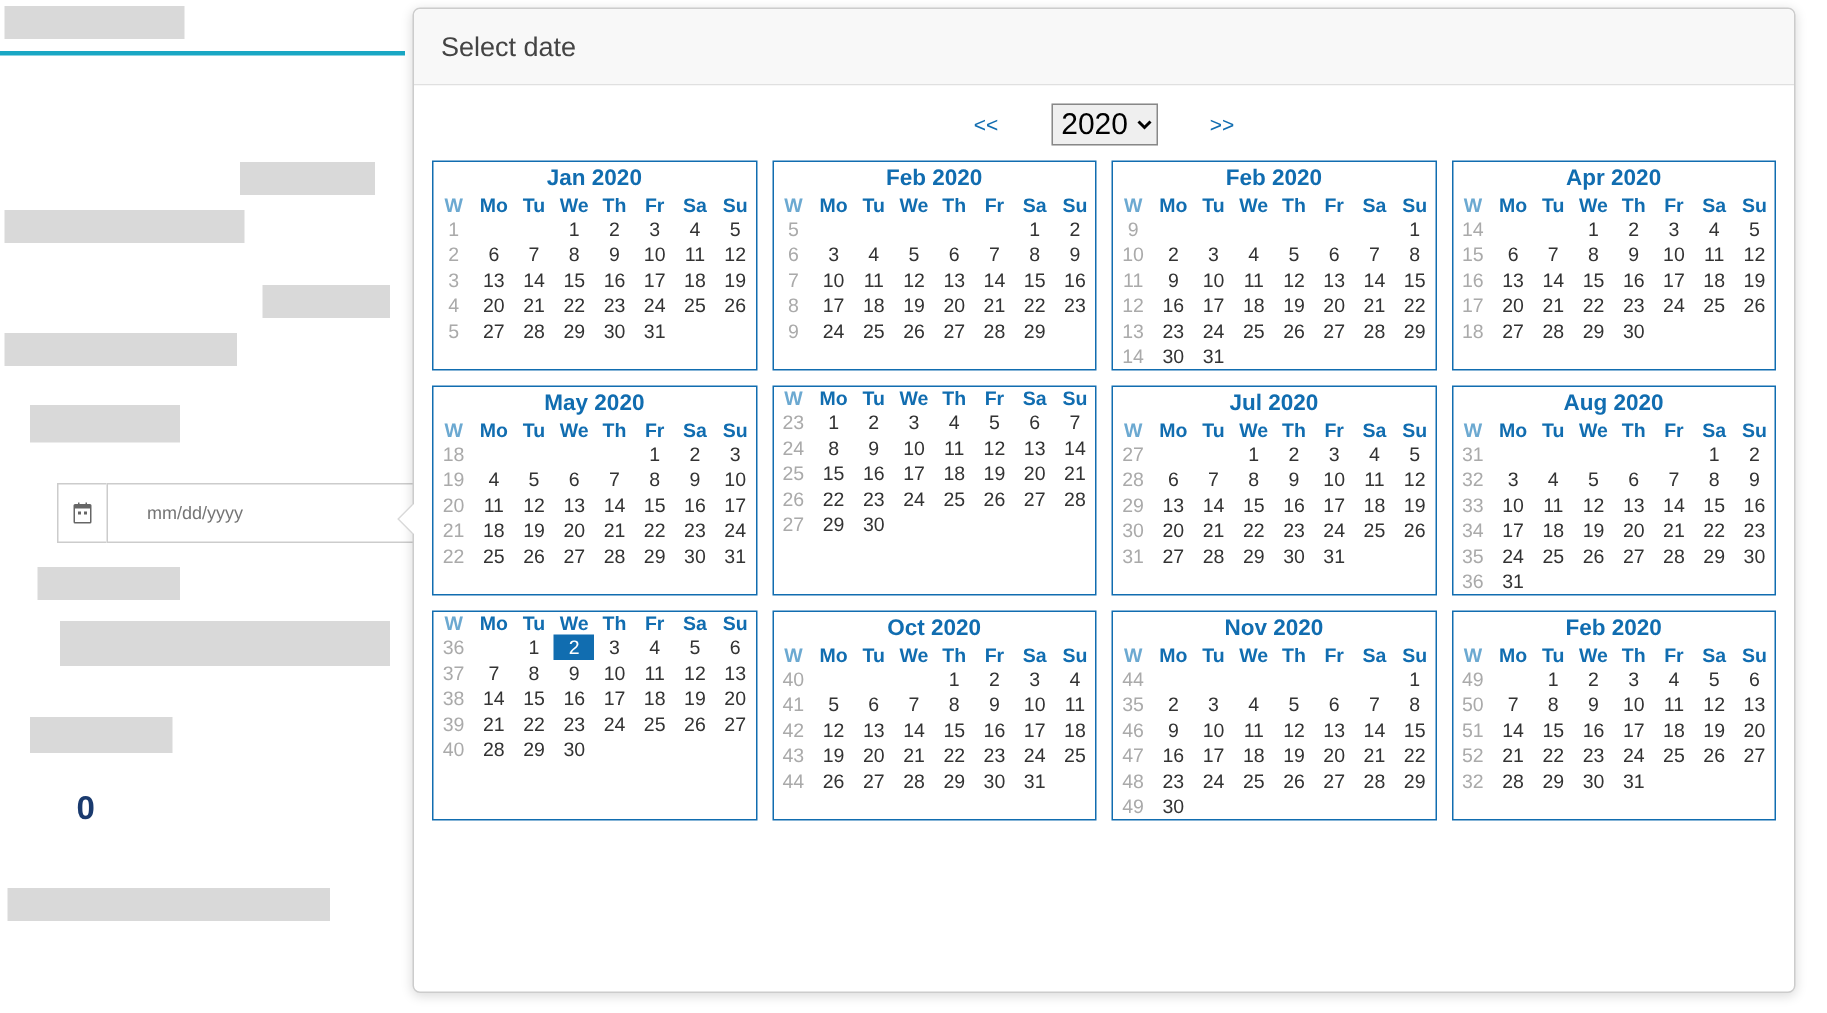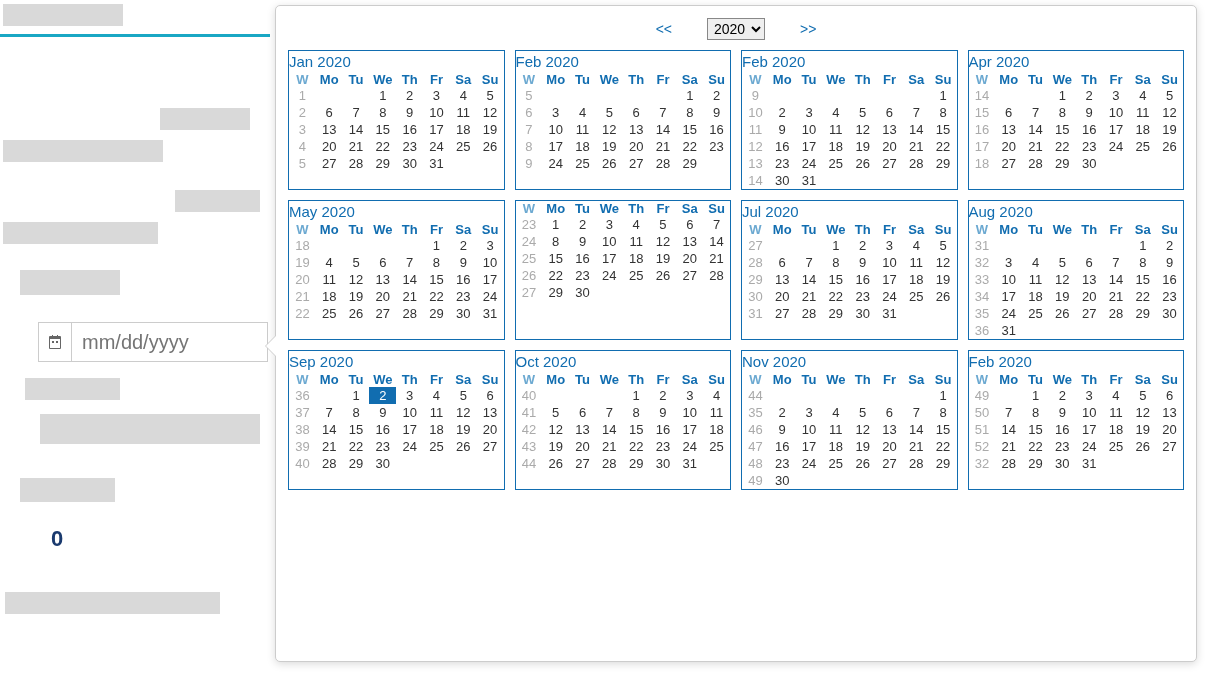--- a/index.html
+++ b/index.html
@@ -2,30 +2,30 @@
 <html><head>
 <meta charset="utf-8">
 <style>
 html,body{margin:0;padding:0;font-family:Arial,Helvetica,sans-serif;background:#fff;color:#333;font-size:14px}
 .page{width:1218px;height:675px;position:relative;overflow:hidden}
 .bg-left{position:absolute;left:0;top:0;width:270px;height:675px}
 .bg-strip{position:absolute;left:0;top:34px;width:270px;height:3px;background:#19a7c4}
 .bg-block{position:absolute;background:#d9d9d9}
 .date-input-wrap{position:absolute;left:38px;top:322px;display:flex;align-items:center}
 .cal-icon{width:32px;height:38px;border:1px solid #ccc;border-right:none;display:flex;align-items:center;justify-content:center}
-.date-input{width:175px;height:38px;border:1px solid #ccc;padding:0 10px;font-size:20px;color:#666;outline:none}
+.date-input{width:175px;height:38px;border:1px solid #ccc;padding:0 26px;font-size:12px;color:#666;outline:none}
 .zero-box{position:absolute;left:33px;top:519px;width:200px;height:40px;display:flex;align-items:center;padding-left:18px;font-size:22px;font-weight:bold;color:#1a3a6e}
 .popup{position:absolute;left:275px;top:5px;width:920px;height:655px;background:#fff;border:1px solid #ccc;border-radius:5px;box-shadow:0 2px 8px rgba(0,0,0,.15)}
 .popup-header{height:50px;border-bottom:1px solid #e0e0e0;background:#f8f8f8;display:flex;align-items:center;padding:0 18px;font-size:18px;color:#444;border-radius:5px 5px 0 0}
 .year-nav{display:flex;justify-content:center;align-items:center;gap:35px;margin-top:12px;margin-bottom:10px}
 .year-arrow{color:#116db0;font-size:14px;cursor:pointer;user-select:none}
-.year-select{border:1px solid #888;font-size:14px;padding:1px 2px}
+.year-select{border:1px solid #888;font-size:20px;padding:1px 2px}
 .months-grid{display:grid;grid-template-columns:repeat(4,1fr);gap:10px;padding:0 12px}
 .month{border:1px solid #116db0}
-.month-title{text-align:left;color:#116db0;font-weight:normal;font-size:15px;padding:2px 0}
+.month-title{text-align:center;color:#116db0;font-weight:bold;font-size:15px;padding:2px 0}
 .dayhdr{display:grid;grid-template-columns:repeat(8,1fr);text-align:center;font-size:13px;font-weight:bold}
 .dayhdr span{color:#116db0}
 .dayhdr span.whdr{color:#6ca9d1}
 .weeks{display:grid;grid-template-columns:repeat(8,1fr);text-align:center;font-size:13px}
 .weeks span{padding:1px 0;color:#333;cursor:pointer}
 .weeks span.wn{color:#aaa;cursor:default}
 .weeks span.sel{background:#116db0;color:#fff}
 .weeks span.empty{cursor:default}
 .pointer{position:absolute;left:-10px;top:330px;width:0;height:0;border-top:10px solid transparent;border-bottom:10px solid transparent;border-right:10px solid #fff;filter:drop-shadow(-1px 0 0 #ccc)}
 </style>
@@ -53,20 +53,21 @@
           <path fill="#666" d="M5 1v1H3a1 1 0 0 0-1 1v11a1 1 0 0 0 1 1h10a1 1 0 0 0 1-1V3a1 1 0 0 0-1-1h-2V1h-1v1H6V1H5zm-2 4h10v9H3V5zm2 2h2v2H5V7zm4 0h2v2H9V7z"></path>
         </svg>
     </div>
     <input class="date-input" placeholder="mm/dd/yyyy" style="">
   </div>
 
   <div class="zero-box">0</div>
 
   <div class="popup">
     <div class="pointer"></div>
+    <div class="popup-header">Select date</div>
 
     <div class="year-nav">
       <span class="year-arrow">&lt;&lt;</span>
       <select class="year-select" id="yearSel"><option value="2018">2018</option><option value="2019">2019</option><option value="2020" selected="">2020</option><option value="2021">2021</option><option value="2022">2022</option></select>
       <span class="year-arrow">&gt;&gt;</span>
     </div>
 
     <div class="months-grid" id="monthsGrid">
         <div class="month">
           <div class="month-title">Jan 2020</div>
@@ -517,21 +518,20 @@
             <span>31</span>
             <span class="empty">&nbsp;</span>
             <span class="empty">&nbsp;</span>
             <span class="empty">&nbsp;</span>
             <span class="empty">&nbsp;</span>
             <span class="empty">&nbsp;</span>
             <span class="empty">&nbsp;</span>
           </div>
         </div>
         <div class="month">
-          <div class="month-title">Sep 2020</div>
           <div class="dayhdr">
             <span class="whdr">W</span>
             <span>Mo</span>
             <span>Tu</span>
             <span>We</span>
             <span>Th</span>
             <span>Fr</span>
             <span>Sa</span>
             <span>Su</span>
           </div>

